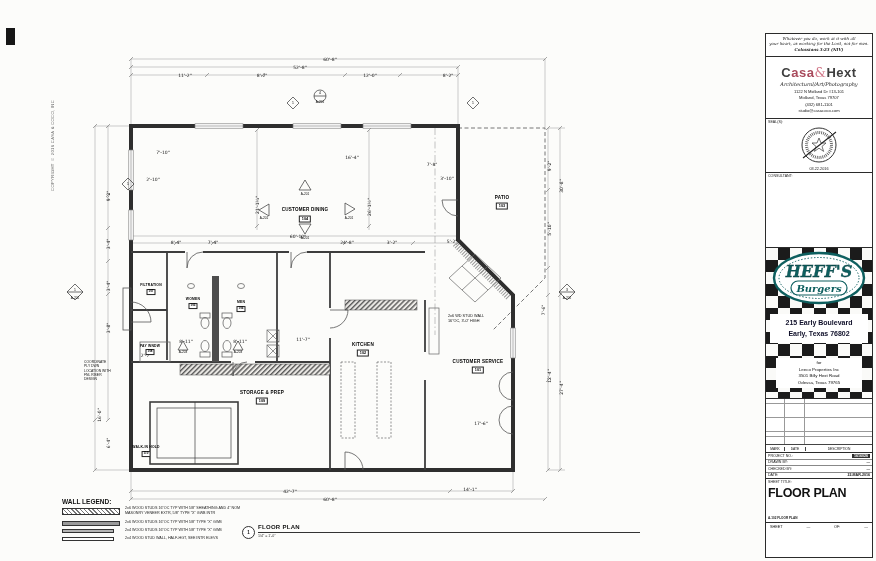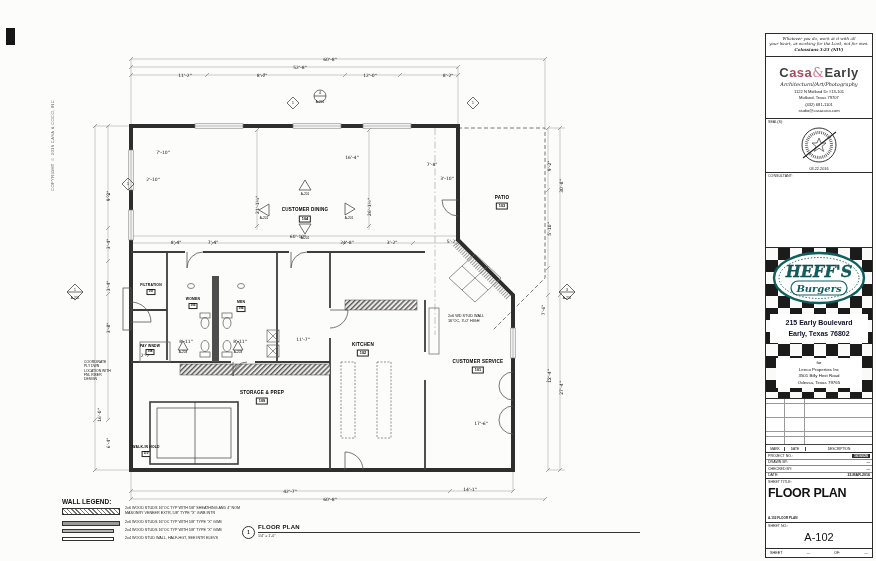--- a/index.html
+++ b/index.html
@@ -320,21 +320,21 @@
   <div class="tblock">
 
     <div class="tb-sec s-verse">
       <div>Whatever you do, work at it with all</div>
       <div>your heart, as working for the Lord, not for men.</div>
       <div class="vref">Colossians 3:23 (NIV)</div>
     </div>
 
     <div class="tb-sec s-firm">
       <div class="brand">
-        <span>C</span><span class="asa">asa</span><span class="amp">&amp;</span><span>Early</span>
+        <span>C</span><span class="asa">asa</span><span class="amp">&amp;</span><span>Hext</span>
       </div>
       <div class="tagline">Architectural/Art/Photography</div>
       <div class="faddr">
         <div>1122 N Midland Dr #13-101</div>
         <div>Midland, Texas 79707</div>
         <div>(432) 681-1101</div>
         <div>studio@casacoco.com</div>
       </div>
     </div>
 
@@ -402,24 +402,20 @@
         <span class="val">22-MAR-2016</span>
       </div>
     </div>
 
     <div class="tb-sec s-stitle">
       <div class="sec-label">SHEET TITLE:</div>
       <div class="sheet-title">FLOOR PLAN</div>
       <div class="file-ref">A-102 FLOOR PLAN</div>
     </div>
 
-    <div class="tb-sec s-sno">
-      <div class="sec-label">SHEET NO.:</div>
-      <div class="sheet-no">A-102</div>
-    </div>
 
     <div class="tb-sec s-foot">
       <span>SHEET</span>
       <span>—</span>
       <span>OF:</span>
       <span>—</span>
     </div>
 
   </div>
 </div>

